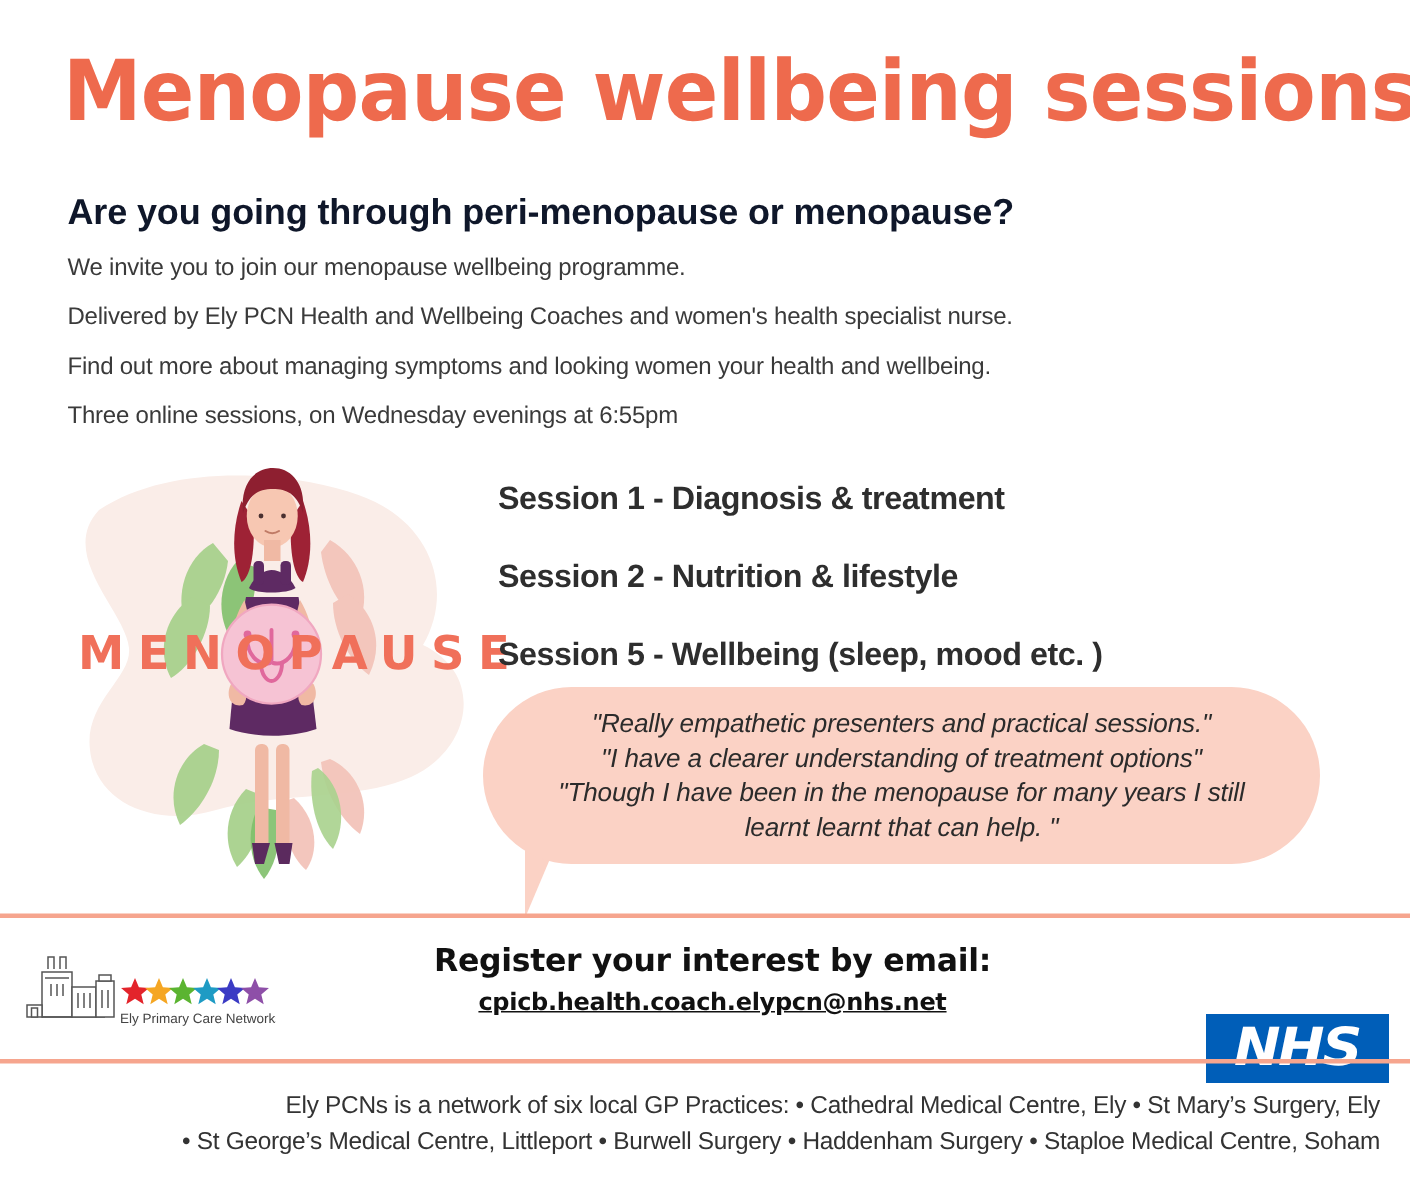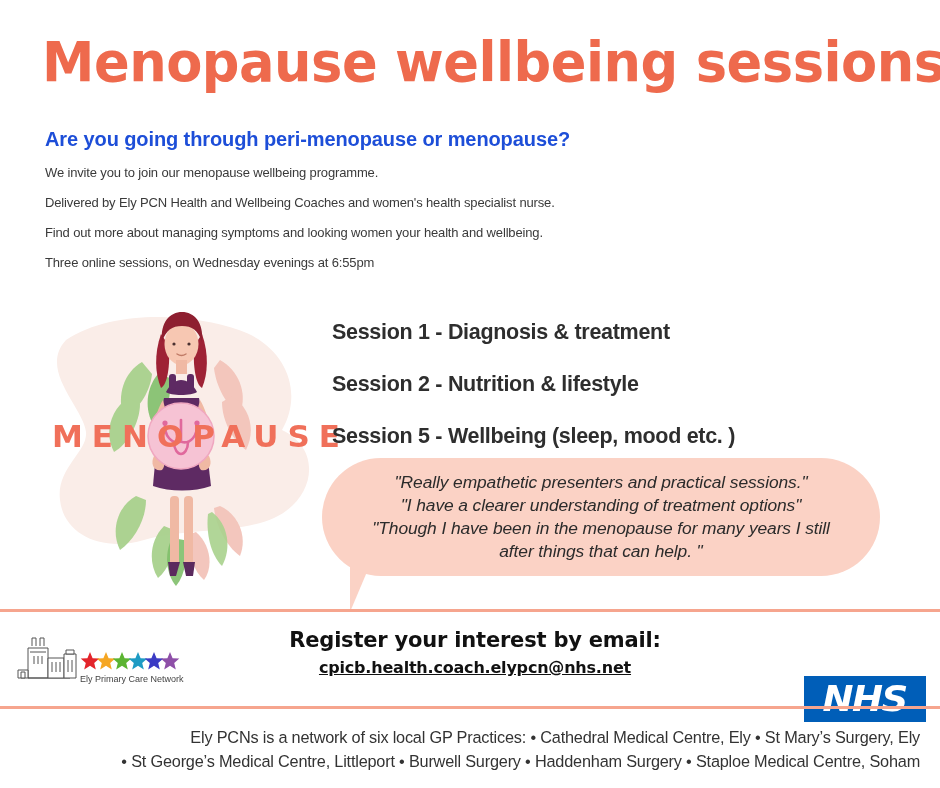--- a/index.html
+++ b/index.html
@@ -41,28 +41,28 @@
 
   
   .intro {
     position: absolute;
     left: 45px;
     top: 128px;
     width: 870px;
   }
   .intro h2 {
     margin: 0 0 14px 0;
-    font-size: 20px;
-    font-weight: 700;
-    color: #1d4ed8;
+    font-size: 24px;
+    font-weight: 700;
+    color: #0f172a;
     letter-spacing: -0.1px;
   }
   .intro p {
     margin: 8px 0 15px 0;
-    font-size: 13px;
+    font-size: 16px;
     font-weight: 400;
     color: #3a3a3a;
     letter-spacing: -0.15px;
   }
   .intro p:last-child { margin-bottom: 0; }
 
   
   .illustration {
     position: absolute;
     left: 24px;
@@ -313,21 +313,21 @@
     <div class="session-line">Session 2 - Nutrition &amp; lifestyle</div>
     <div class="session-line">Session 5 - Wellbeing (sleep, mood etc. )</div>
   </div>
 
   <div class="bubble-tail"></div>
   <div class="bubble">
     <div class="bubble-text">
       <div>"Really empathetic presenters and practical sessions."</div>
       <div>"I have a clearer understanding of treatment options"</div>
       <div>"Though I have been in the menopause for many years I still</div>
-      <div>after things that can help. "</div>
+      <div>learnt learnt that can help. "</div>
     </div>
   </div>
 
   <div class="divider divider-top"></div>
 
   <div class="ely-logo">
     <svg width="170" height="56" viewBox="0 0 170 56" xmlns="http://www.w3.org/2000/svg">
 
       <g stroke="#555555" stroke-width="1" fill="#ffffff">
         <path d="M18,14 L18,6 L22,6 L22,14"></path>

